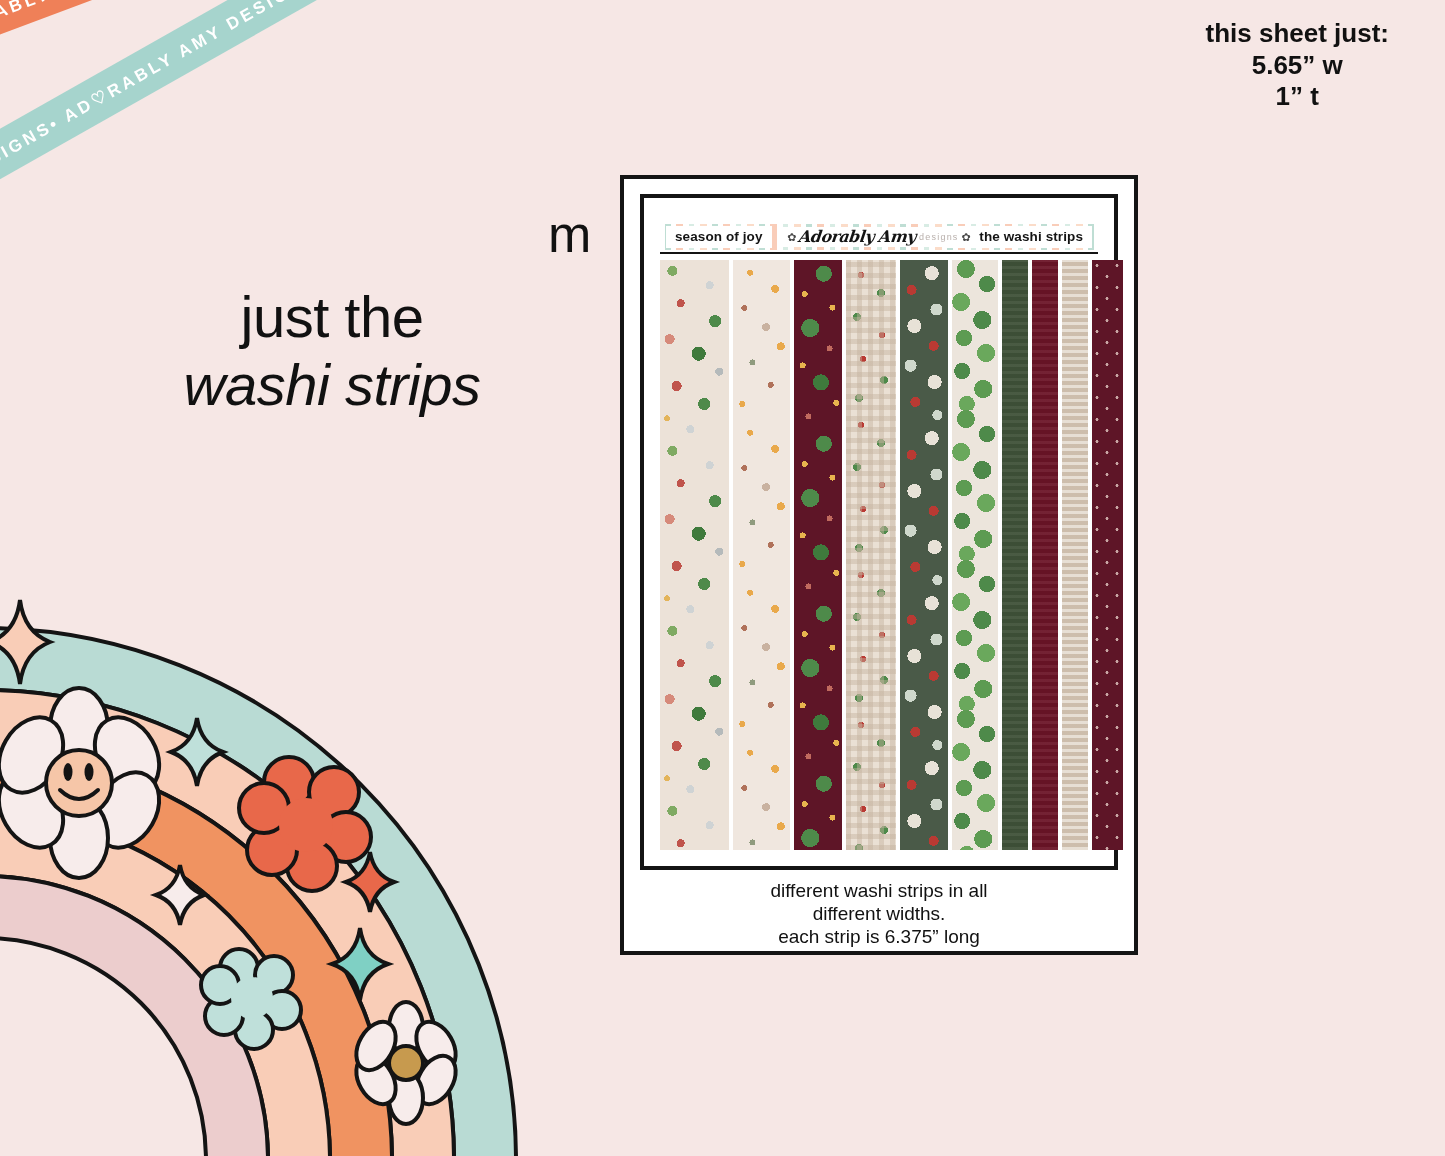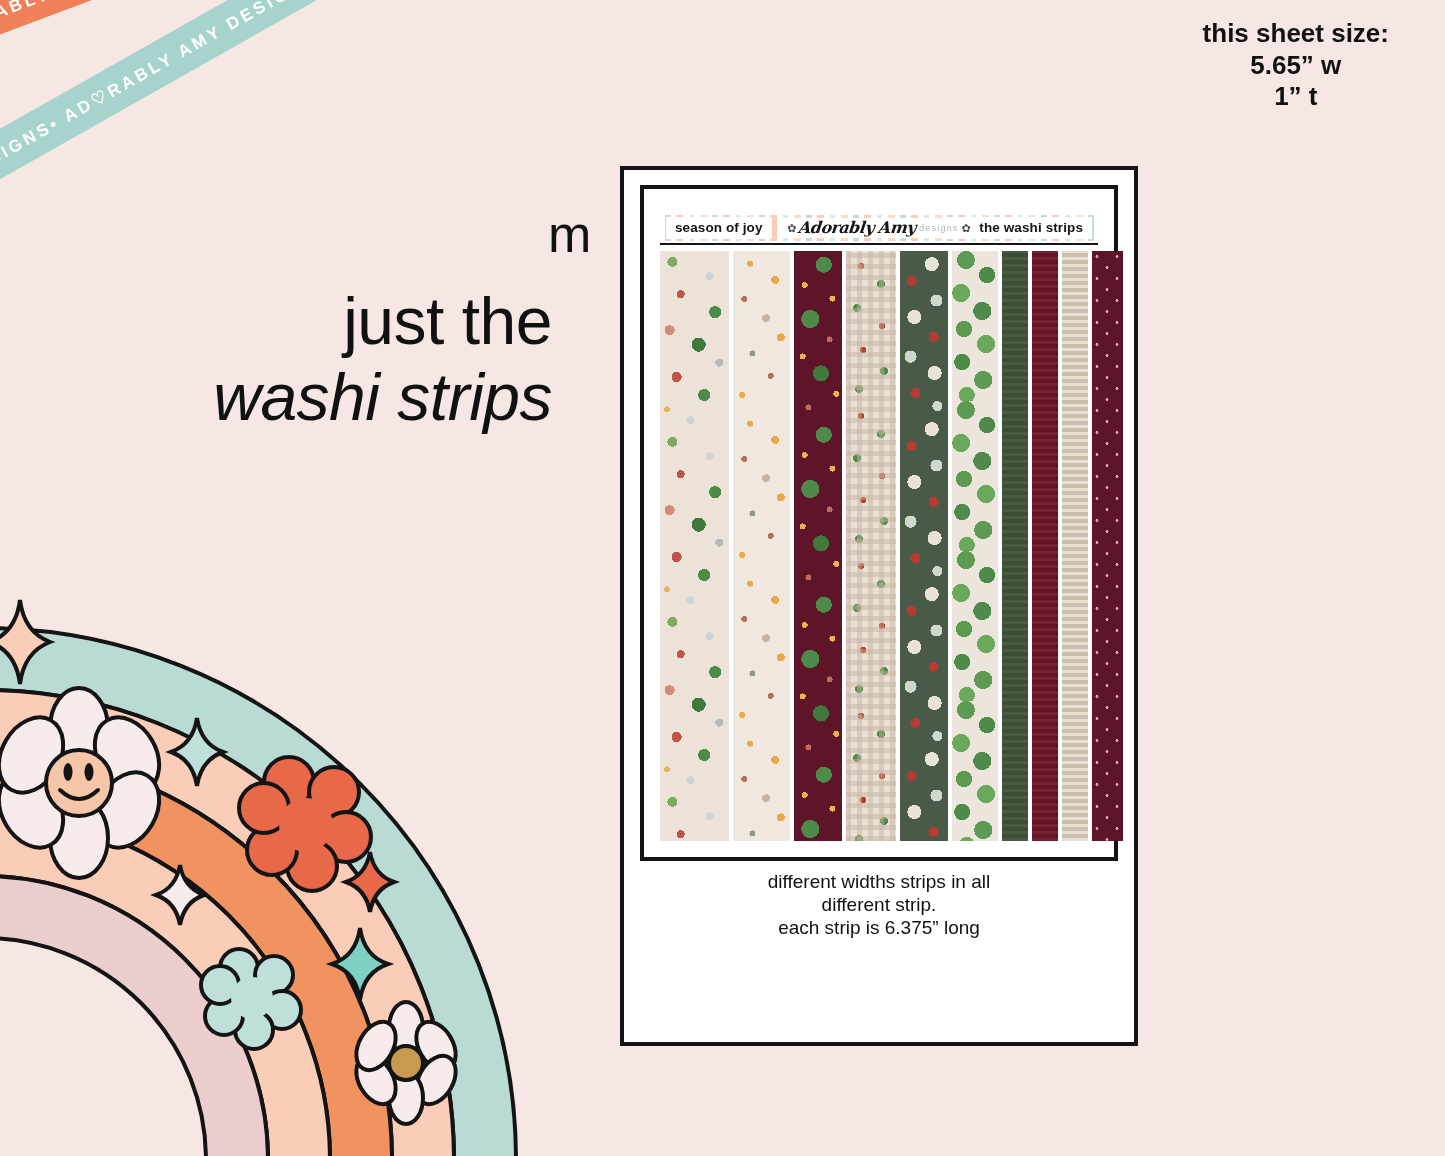--- a/index.html
+++ b/index.html
@@ -40,23 +40,23 @@
     left: -205px; top: 248px;
     transform: rotate(-29.5deg);
     transform-origin: left center;
   }
 
   
   .left-title {
     position: absolute;
     left: 112px; top: 288px;
     width: 440px;
-    text-align: right;
+    text-align: center;
     color: #111111;
-    font-size: 66px;
+    font-size: 58px;
     line-height: 1.0;
     font-weight: 400;
     letter-spacing: -0.5px;
   }
   .left-title .l1 { display: block; }
   .left-title .l2 { display: block; margin-top: 10px; font-style: italic; }
 
   
   .size-note {
     position: absolute;
@@ -74,22 +74,22 @@
     position: absolute;
     left: 548px; top: 208px;
     font-size: 52px;
     color: #111111;
     line-height: 1;
   }
 
   
   .sheet-outer {
     position: absolute;
-    left: 620px; top: 166px;
-    width: 518px; height: 880px;
+    left: 620px; top: 175px;
+    width: 518px; height: 780px;
     background: #ffffff;
     border: 4px solid #141414;
   }
   .sheet-inner {
     position: absolute;
     left: 16px; top: 15px;
     width: 478px; height: 676px;
     background: #ffffff;
     border: 4px solid #141414;
   }
@@ -329,21 +329,21 @@
     <span>AD♡RABLY AMY DESIGNS• AD♡RABLY AMY DESIGNS • AD</span>
   </div>
 </div>
 
 <div class="left-title">
   <span class="l1">just the</span>
   <span class="l2">washi strips</span>
 </div>
 
 <div class="size-note">
-  <span>this sheet size:</span>
+  <span>this sheet just:</span>
   <span>5.65” w</span>
   <span>1” t</span>
 </div>
 
 <div class="m-label">m</div>
 
 <div class="sheet-outer">
   <div class="sheet-inner">
     <div class="sheet-pad">
 
@@ -369,22 +369,22 @@
           <div class="strip p-solidgreen" title="solid forest green" style="width: 26px;"></div>
           <div class="strip p-solidburgundy" title="solid burgundy" style="width: 26px;"></div>
           <div class="strip p-solidtan" title="solid tan" style="width: 26px;"></div>
           <div class="strip p-dots" title="burgundy with dot grid" style="width: 31px;"></div>
         </div>
 
     </div>
   </div>
 
   <div class="sheet-caption">
-    <span>different widths strips in all</span>
-    <span>different strip.</span>
+    <span>different washi strips in all</span>
+    <span>different widths.</span>
     <span>each strip is 6.375” long</span>
   </div>
 </div>
 
 <svg class="rainbow" viewBox="0 0 540 600">
   <g fill="none" stroke="#141414" stroke-width="4">
     <path d="M 470 600 A 470 470 0 0 0 0 130 L 0 68 A 532 532 0 0 1 532 600 Z" fill="#b9dbd4"></path>
     <path d="M 408 600 A 408 408 0 0 0 0 192 L 0 130 A 470 470 0 0 1 470 600 Z" fill="#f9cdb7"></path>
     <path d="M 346 600 A 346 346 0 0 0 0 254 L 0 192 A 408 408 0 0 1 408 600 Z" fill="#f09361"></path>
     <path d="M 284 600 A 284 284 0 0 0 0 316 L 0 254 A 346 346 0 0 1 346 600 Z" fill="#f9cdb7"></path>

